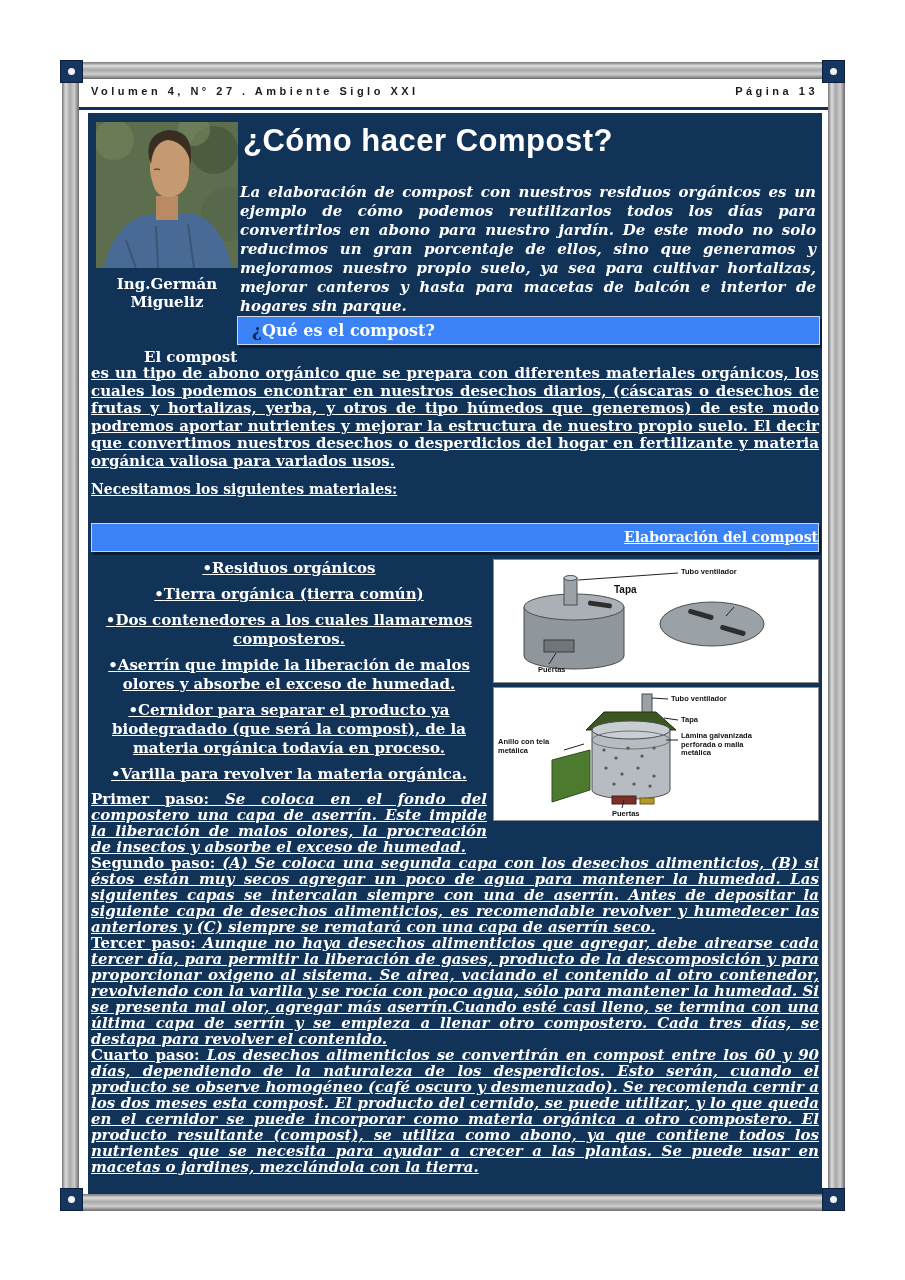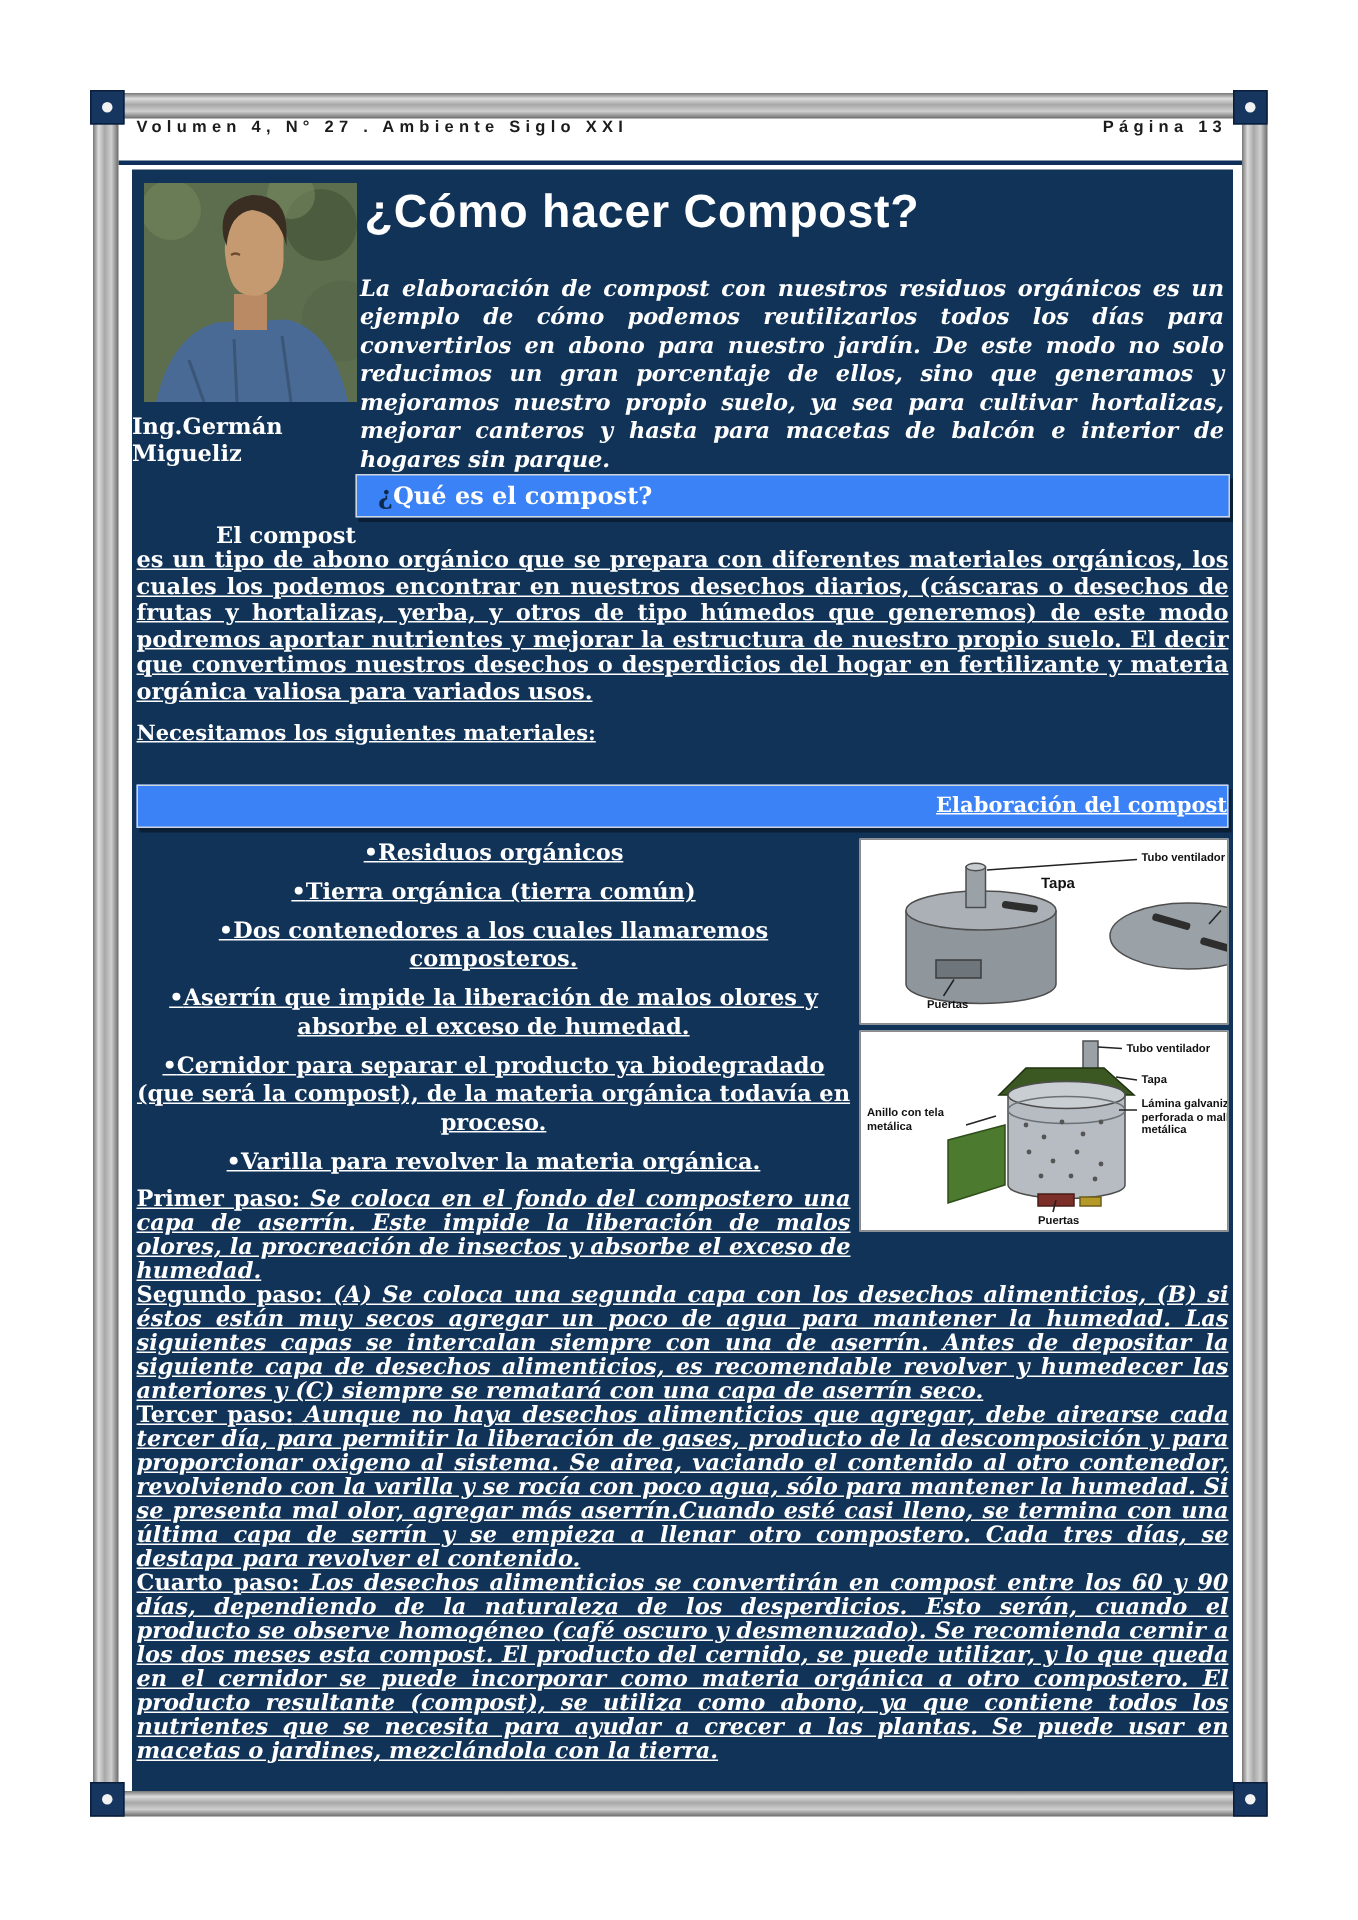--- a/index.html
+++ b/index.html
@@ -26,41 +26,41 @@
   .corner .dot { width:7px; height:7px; border-radius:50%; background:#f2f2f2; }
   .c-tl { left:60px;  top:60px; }
   .c-tr { left:822px; top:60px; }
   .c-bl { left:60px;  top:1188px; }
   .c-br { left:822px; top:1188px; }
 
   
   .masthead {
     position:absolute; left:79px; top:79px; width:749px; height:31px; z-index:1;
     background:#ffffff; border-bottom:3px solid #10305a;
-    display:flex; justify-content:space-between;
+    display:flex; align-items:center; justify-content:space-between;
     padding:0 10px 4px 12px;
     font-family:"Liberation Sans", sans-serif; font-weight:bold;
     font-size:11px; letter-spacing:3.5px; color:#1c1c1c; white-space:nowrap;
   }
 
   
   .navy {
     position:absolute; left:88px; top:113px; width:734px; height:1081px; z-index:1;
     background:#113358; color:#ffffff;
   }
 
   .photo {
     position:absolute; left:8px; top:9px; width:142px; height:146px;
     background:#5d6e4e; overflow:hidden;
   }
   .photo svg { display:block; width:100%; height:100%; }
 
   .caption {
     position:absolute; left:0; top:162px; width:158px;
-    text-align:left; font-weight:bold; font-size:15px; line-height:18px;
+    text-align:center; font-weight:bold; font-size:15px; line-height:18px;
   }
 
   .title {
     position:absolute; left:155px; top:10px; width:572px; text-align:left;
     font-family:"Liberation Sans", sans-serif; font-weight:bold;
     font-size:31px; letter-spacing:0.5px; color:#ffffff;
   }
 
   .intro {
     position:absolute; left:152px; top:70px; width:576px;
@@ -88,21 +88,21 @@
   }
   .materials-intro { margin-top:11px; font-weight:bold; font-size:14px; }
 
   .section-elab {
     margin-top:26px; width:100%; height:29px;
     padding-left:9px; font-size:14px; line-height:27px;text-align:right;
   }
 
   .zone { margin-top:7px; }
 
-  .diagrams { float:right; width:246px; margin-left:6px; }
+  .diagrams { float:right; width:326px; margin-left:6px; }
   .diagram-box {
     position:relative; background:#ffffff; border:1px solid #8b8b8b;
     margin-bottom:4px; overflow:hidden;
   }
   .diagram-box.d1 { height:124px; }
   .diagram-box.d2 { height:134px; }
   .diagram-box svg { position:absolute; left:0; top:0; }
   .dlabel {
     position:absolute; font-family:"Liberation Sans", sans-serif;
     font-weight:bold; color:#111; font-size:7.5px; line-height:8.5px;

